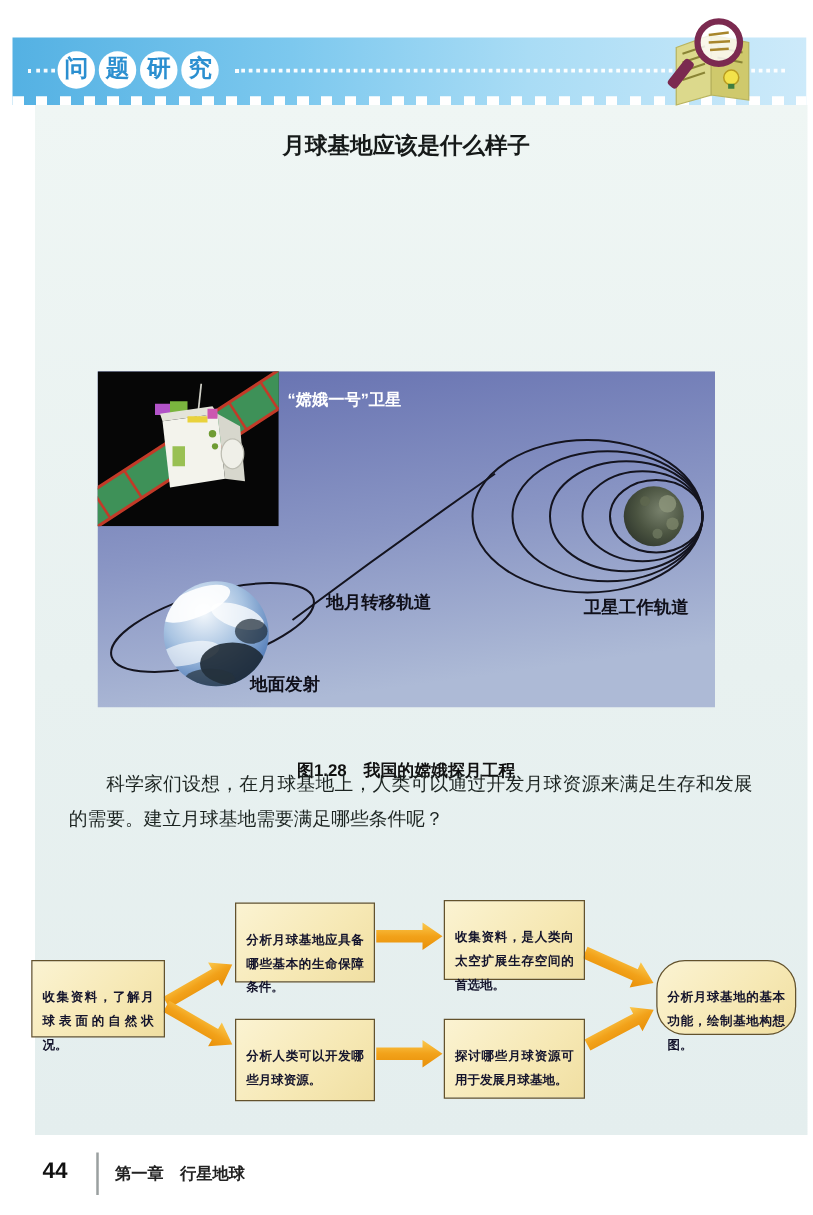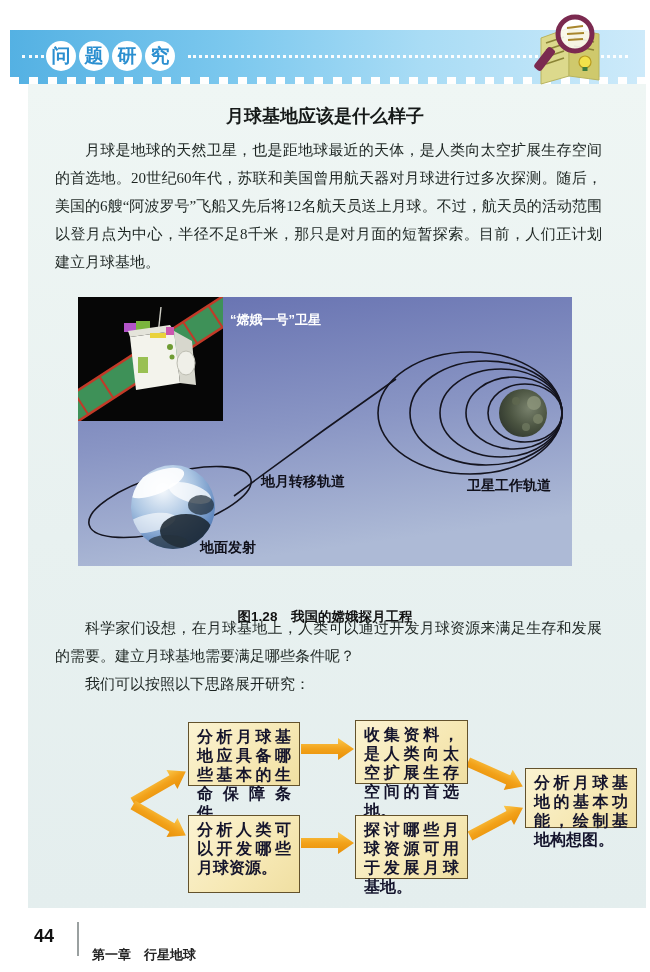--- a/index.html
+++ b/index.html
@@ -27,33 +27,33 @@
   .p1{top:136px;} .p2{top:614px;} .p3{top:670px;}
   
   .figure{position:absolute;left:78px;top:297px;width:494px;height:336px;}
   .fig-caption{position:absolute;left:0;top:576px;width:650px;text-align:center;
         font-weight:bold;font-size:13.5px;color:#111;margin-top:32px;}
   
   .flow{position:absolute;left:20px;top:705px;width:622px;height:192px;}
   .flow svg{position:absolute;left:0;top:0;}
   .fbox{position:absolute;box-sizing:border-box;border:1px solid #63522c;
         background:linear-gradient(135deg,#fbf3d2 0%,#f6e8b4 60%,#f0dfa2 100%);
-        color:#14142c;font-weight:bold;font-size:16px;line-height:19px;
-        padding:4px 8px;text-align:justify;}
+        color:#14142c;font-weight:bold;font-size:10px;line-height:19px;
+        padding:20px 8px;text-align:justify;}
   .fbox-a{left:5px;top:63px;width:107px;height:62px;}
   .fbox-b{left:168px;top:17px;width:112px;height:64px;}
-  .fbox-c{left:168px;top:110px;width:112px;height:78px;}
+  .fbox-c{left:168px;top:110px;width:112px;height:66px;}
   .fbox-d{left:335px;top:15px;width:113px;height:64px;}
   .fbox-e{left:335px;top:110px;width:113px;height:64px;}
-  .fbox-f{left:505px;top:63px;width:112px;height:60px;}
+  .fbox-f{left:505px;top:63px;width:112px;height:60px;border-radius:23px;}
   
   .footer{position:absolute;left:0;top:922px;width:650px;height:40px;background:#fff;}
   .page-num{position:absolute;left:34px;top:4px;font-weight:bold;font-size:18px;color:#111;}
   .foot-div{position:absolute;left:77px;top:0px;width:2px;height:34px;background:#9aa0a0;}
-  .chapter{position:absolute;left:92px;top:8px;font-weight:bold;font-size:13px;color:#222;margin-top:16px;}
+  .chapter{position:absolute;left:92px;top:8px;font-weight:bold;font-size:13px;color:#222;}
 </style>
 </head>
 <body>
 
 <div class="page">
   <div class="tint"></div>
 
   <div class="banner">
     <span class="dots dots-left"></span>
     <div class="badge">
@@ -85,21 +85,20 @@
     <circle cx="52" cy="24" r="17" fill="#ffffff" fill-opacity="0.82" stroke="#7b2a50" stroke-width="5"></circle>
     <g stroke="#a8862c" stroke-width="2">
       <line x1="44" y1="18" x2="60" y2="16"></line>
         <line x1="44" y1="24" x2="61" y2="23"></line>
       <line x1="45" y1="30" x2="60" y2="29"></line>
     </g>
     <rect x="24" y="38" width="9" height="26" rx="3" fill="#7b2a50" transform="rotate(38 28 40)"></rect>
   </svg>
 
   <div class="title">月球基地应该是什么样子</div>
-  <div class="para p1">月球是地球的天然卫星，也是距地球最近的天体，是人类向太空扩展生存空间的首选地。20世纪60年代，苏联和美国曾用航天器对月球进行过多次探测。随后，美国的6艘“阿波罗号”飞船又先后将12名航天员送上月球。不过，航天员的活动范围以登月点为中心，半径不足8千米，那只是对月面的短暂探索。目前，人们正计划建立月球基地。</div>
 
   <div class="figure">
     <svg width="494" height="269" viewBox="0 0 494 269">
       <defs>
         <linearGradient id="bgG" x1="0" y1="0" x2="0.25" y2="1">
           <stop offset="0" stop-color="#6570b0"></stop>
             <stop offset="0.55" stop-color="#8995c4"></stop>
           <stop offset="1" stop-color="#adbad6"></stop>
         </linearGradient>
         <radialGradient id="moonG" cx="0.62" cy="0.4" r="0.75">
@@ -189,40 +188,40 @@
         <text x="152" y="27" font-size="13" fill="#ffffff">“嫦娥一号”卫星</text>
         <text x="183" y="189" font-size="14" fill="#10101a">地月转移轨道</text>
         <text x="389" y="193" font-size="14" fill="#10101a">卫星工作轨道</text>
         <text x="122" y="255" font-size="14" fill="#10101a">地面发射</text>
       </g>
     </svg>
   </div>
   <div class="fig-caption">图1.28　我国的嫦娥探月工程</div>
 
   <div class="para p2">科学家们设想，在月球基地上，人类可以通过开发月球资源来满足生存和发展的需要。建立月球基地需要满足哪些条件呢？</div>
-  <div class="para p3">我们可以按照以下思路展开研究：</div>
 
   <div class="flow">
     <svg width="622" height="192" viewBox="0 0 622 192">
       <defs>
         <linearGradient id="arrG" x1="0" y1="0" x2="0" y2="1">
           <stop offset="0" stop-color="#fbc94e"></stop>
             <stop offset="0.5" stop-color="#f2a21a"></stop>
           <stop offset="1" stop-color="#e88f07"></stop>
         </linearGradient>
       </defs>
       <g fill="url(#arrG)">
         <polygon points="0,-5 45,-5 45,-11 61,0 45,11 45,5 0,5" transform="translate(113,97) rotate(-30)"></polygon>
         <polygon points="0,-5 45,-5 45,-11 61,0 45,11 45,5 0,5" transform="translate(113,100) rotate(30)"></polygon>
         <polygon points="0,-5 37,-5 37,-11 53,0 37,11 37,5 0,5" transform="translate(281,44)"></polygon>
         <polygon points="0,-5 37,-5 37,-11 53,0 37,11 37,5 0,5" transform="translate(281,138)"></polygon>
         <polygon points="0,-5 44,-5 44,-11 60,0 44,11 44,5 0,5" transform="translate(448,57) rotate(24)"></polygon>
         <polygon points="0,-5 44,-5 44,-11 60,0 44,11 44,5 0,5" transform="translate(450,131) rotate(-28)"></polygon>
       </g>
     </svg>
+    <div class="fbox fbox-a">收集资料，了解月球表面的自然状况。</div>
     <div class="fbox fbox-b">分析月球基地应具备哪些基本的生命保障条件。</div>
     <div class="fbox fbox-c">分析人类可以开发哪些月球资源。</div>
     <div class="fbox fbox-d">收集资料，是人类向太空扩展生存空间的首选地。</div>
     <div class="fbox fbox-e">探讨哪些月球资源可用于发展月球基地。</div>
     <div class="fbox fbox-f">分析月球基地的基本功能，绘制基地构想图。</div>
   </div>
 
   <div class="footer">
     <span class="page-num">44</span>
     <span class="foot-div"></span>

